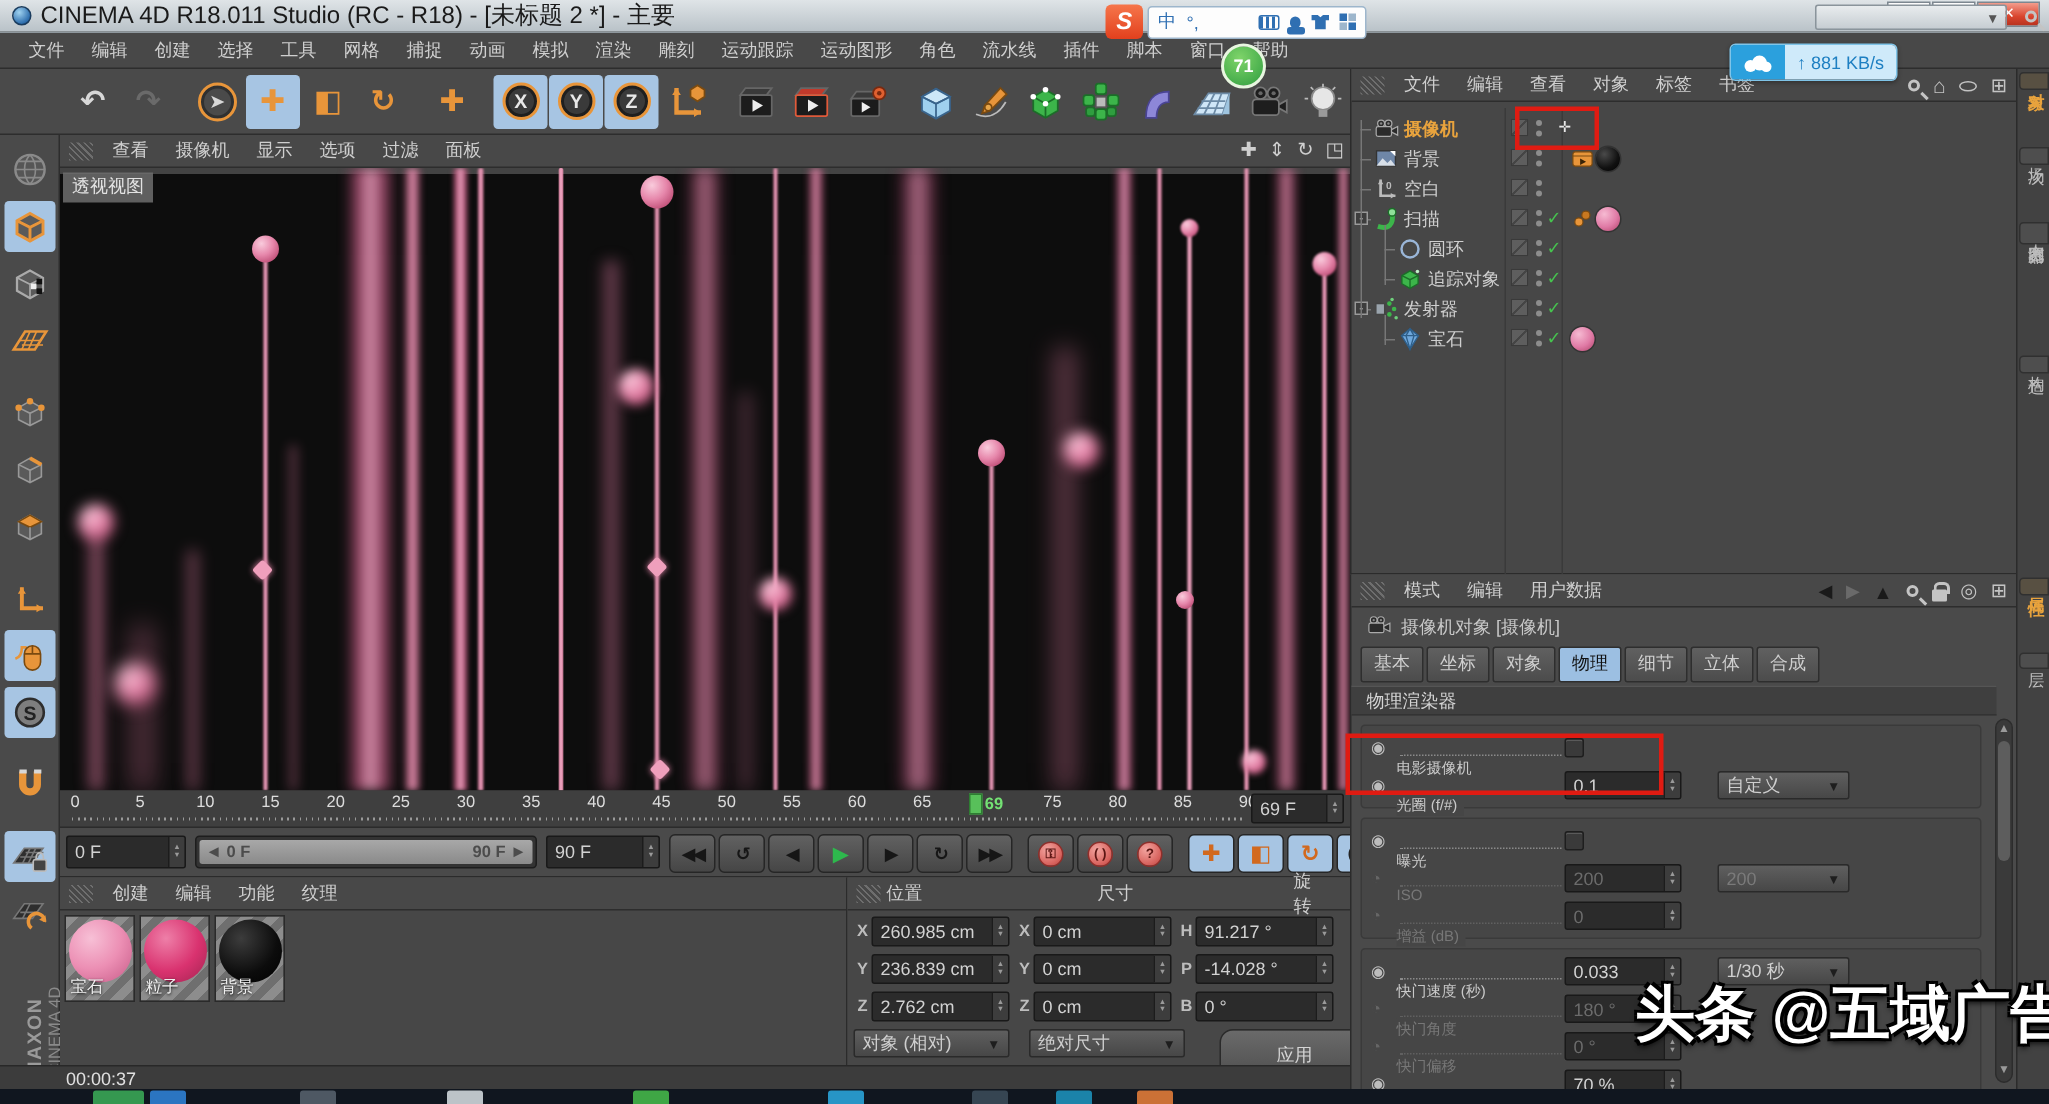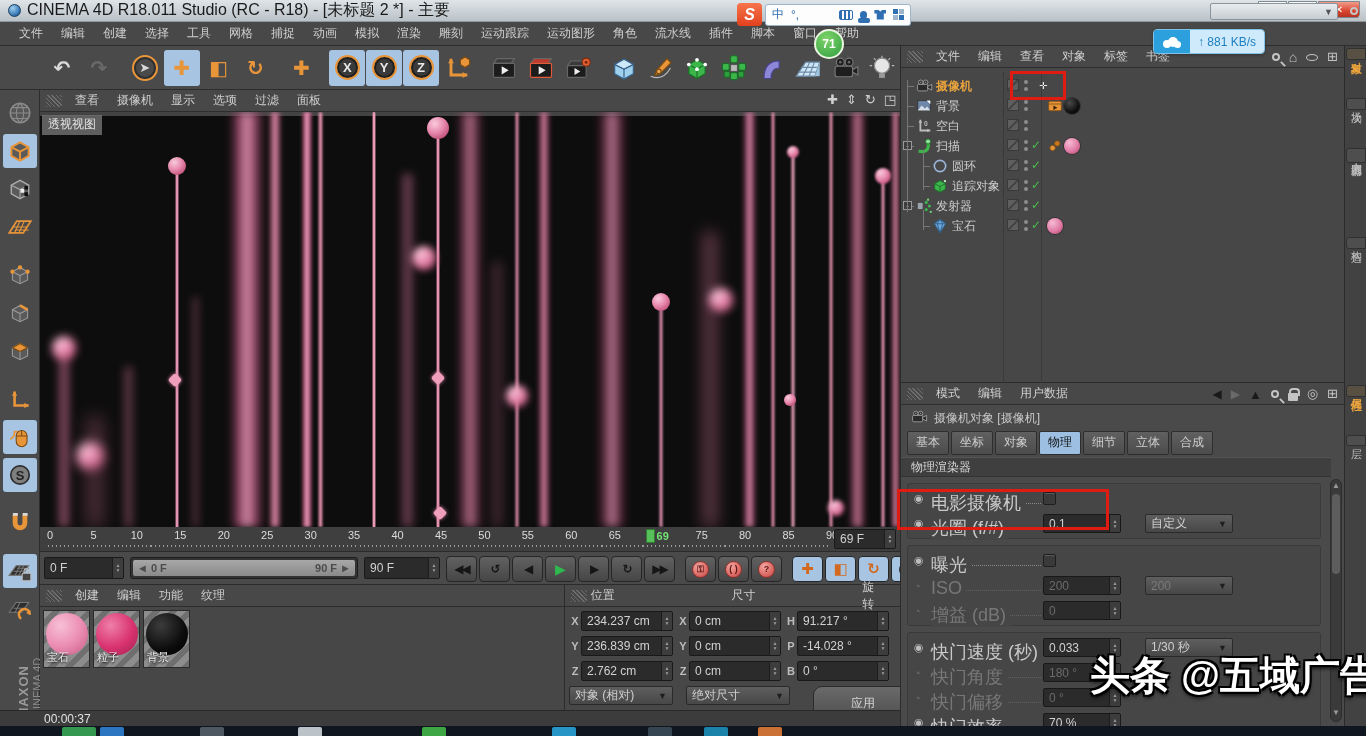--- a/index.html
+++ b/index.html
@@ -204,21 +204,21 @@
   #attr-section { position:absolute; left:0px; top:74px; width:430px; height:20px; background:#3f3f3f;
     border-top:1px solid #555; border-bottom:1px solid #333; display:flex; align-items:center; padding-left:10px; color:#d5d5d5;}
   #attr-body { position:absolute; left:0; top:96px; width:430px; bottom:0; overflow:hidden; }
   .pgroup { margin:4px 10px 6px 6px; border:1px solid #3a3a3a; border-radius:3px; background:#464646; padding:2px 0; }
   .prow { height:25px; display:flex; align-items:center; padding:0 4px 0 6px; position:relative;}
   .prow .anim { width:13px; font-size:11px; color:#bdbdbd; margin-right:4px;}
   .prow.dim .anim { color:#666; }
   .plabel-wrap { width:112px; position:relative; height:16px; }
   .plabel-wrap .leader { position:absolute; left:2px; right:2px; bottom:3px; border-bottom:1px dotted #8a8a8a; }
   .prow.dim .plabel-wrap .leader { border-color:#606060; }
-  .plabel { position:absolute; left:0; top:0; background:#464646; padding-right:4px; font-size:18px; color:#c9c9c9; white-space:nowrap; z-index:1;}
+  .plabel { position:absolute; left:0; top:14px; background:#464646; padding-right:4px; font-size:10px; color:#c9c9c9; white-space:nowrap; z-index:1;}
   .prow.dim .plabel { color:#777; }
   .prow .field { width:78px; height:19px; margin-right:24px; }
   .prow .dropdown { width:88px; height:19px; }
   .pcheck { width:13px; height:13px; background:#3a3a3a; border:1px solid #1e1e1e; border-radius:2px; box-shadow:0 1px 0 #5a5a5a inset;}
   
   #attr-scroll { position:absolute; right:2px; top:96px; width:12px; bottom:4px; background:#3a3a3a; border:1px solid #2c2c2c; border-radius:6px;}
   #attr-scroll .thumb { position:absolute; left:1px; top:14px; width:8px; height:80px; background:#5d5d5d; border-radius:4px;}
   #attr-scroll .sarr { position:absolute; left:0; width:10px; height:12px; color:#9a9a9a; font-size:8px; text-align:center;}
   
   #righttabs { position:absolute; left:1344px; top:46px; width:22px; height:690px; background:#424242; border-left:1px solid #2b2b2b;}
@@ -733,21 +733,21 @@
     <div class="pmenu">
       <span class="grip"></span>
       <span class="hdr-label" style="width:128px">位置</span>
       <span class="hdr-label" style="width:118px">尺寸</span>
       <span class="hdr-label">旋转</span>
     </div>
     <div class="coord-grid" id="coord-grid">
         <div class="crow">
           <span class="caxis">X</span>
           <div class="field">
-            <span class="val">234.237 cm</span>
+            <span class="val">260.985 cm</span>
             <span class="spin">▲<br>▼</span>
           </div>
           <span class="caxis">X</span>
           <div class="field">
             <span class="val">0 cm</span>
             <span class="spin">▲<br>▼</span>
           </div>
           <span class="caxis">H</span>
           <div class="field">
             <span class="val">91.217 °</span>

